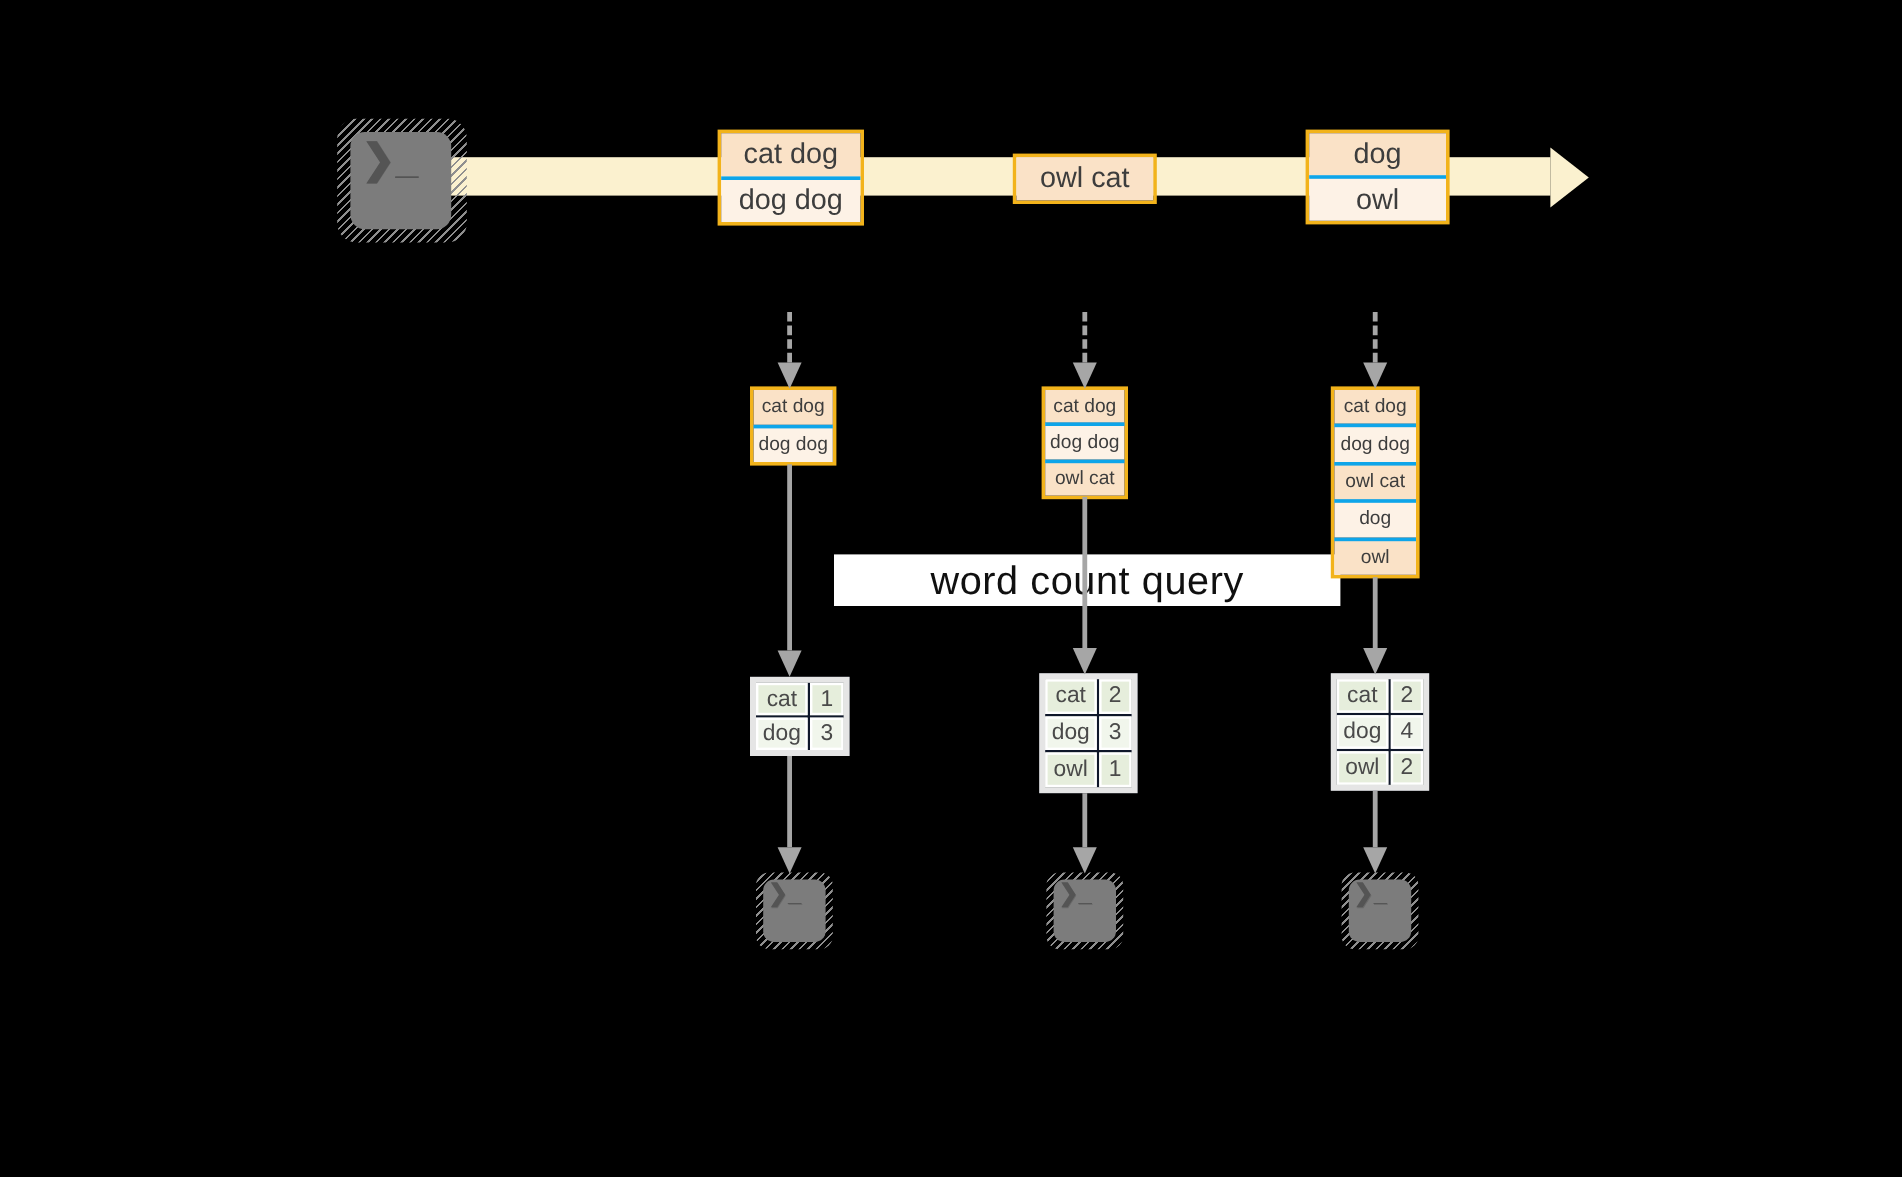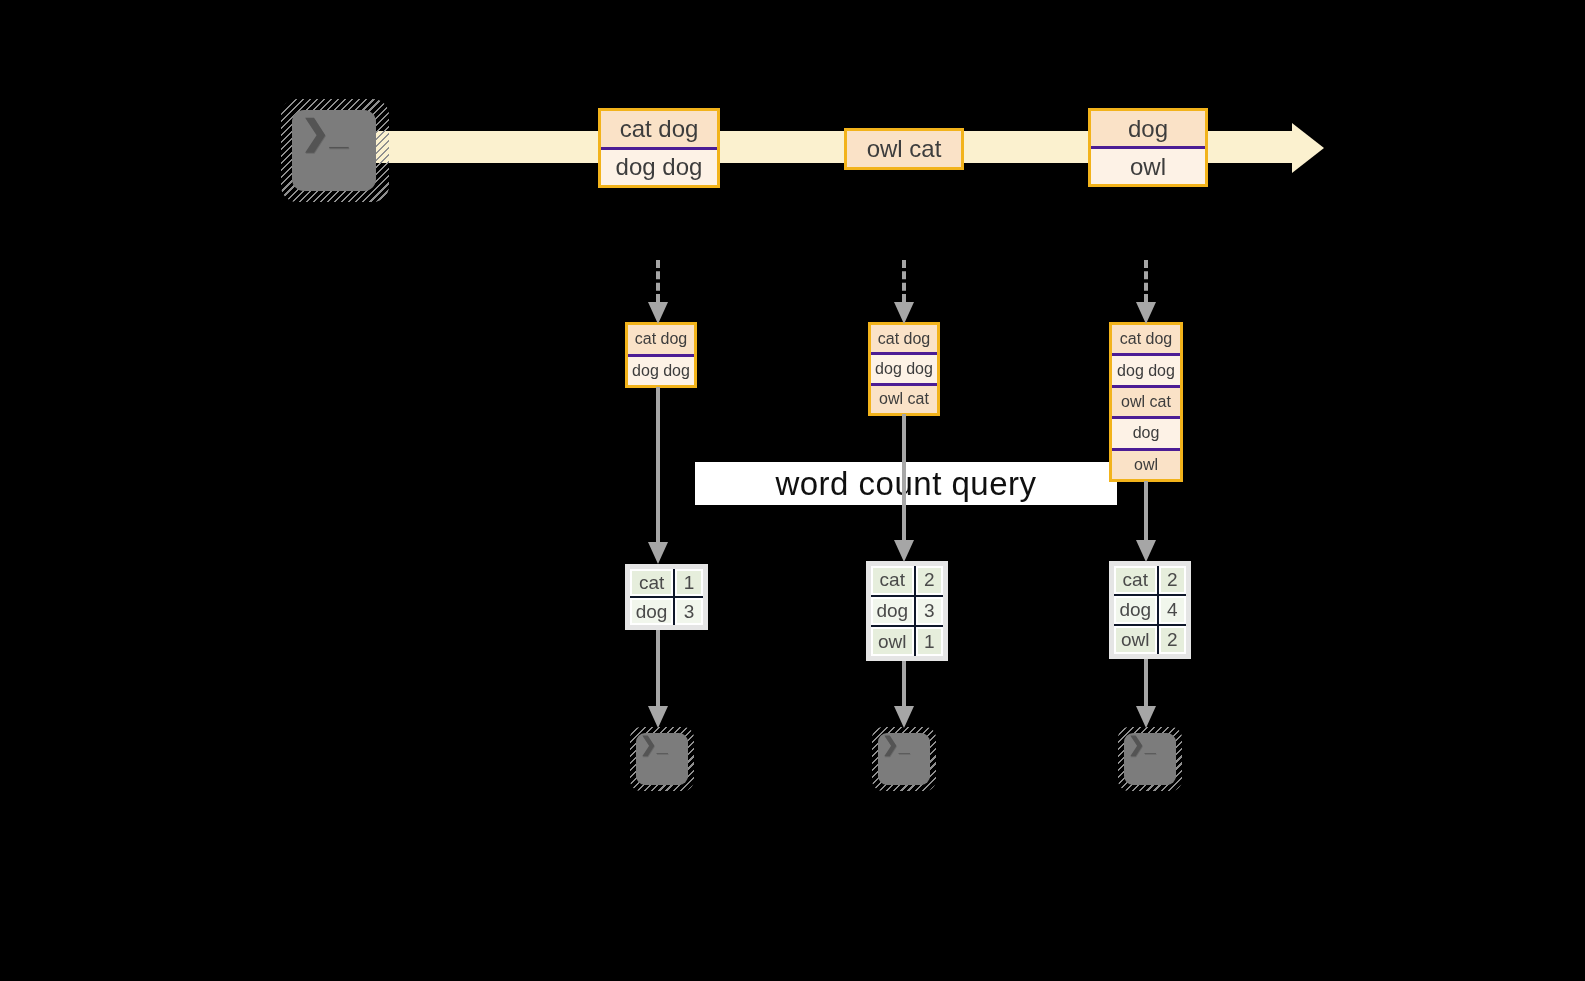--- a/index.html
+++ b/index.html
@@ -13,21 +13,21 @@
     background:#FBF1CF; z-index:0; }
   .stream-arrowhead { position:absolute; left:1292px; top:123px; width:0; height:0;
     border-left:32px solid #FBF1CF; border-top:25px solid transparent;
     border-bottom:25px solid transparent; z-index:0; }
 
   
   .obox { position:absolute; box-sizing:border-box; border:3px solid #F2B31B;
     display:flex; flex-direction:column; z-index:2; }
   .obox .cell { flex:1; display:flex; align-items:center; justify-content:center;
     color:#3D3D3D; }
-  .obox .cell + .cell { border-top:3px solid #4c1d95; }
+  .obox .cell + .cell { border-top:3px solid #0ea5e9; }
   .fill-a { background:#FAE2C7; }
   .fill-b { background:#FDF2E6; }
 
   #batch1 { left:598px; top:108px; width:122px; height:80px; }
   #batch2 { left:844px; top:128px; width:120px; height:42px; }
   #batch3 { left:1088px; top:108px; width:120px; height:79px; }
   .batch-font { font-size:24px; }
 
   #state1 { left:625px; top:322px; width:72px; height:66px; }
   #state2 { left:868px; top:322px; width:72px; height:94px; }

